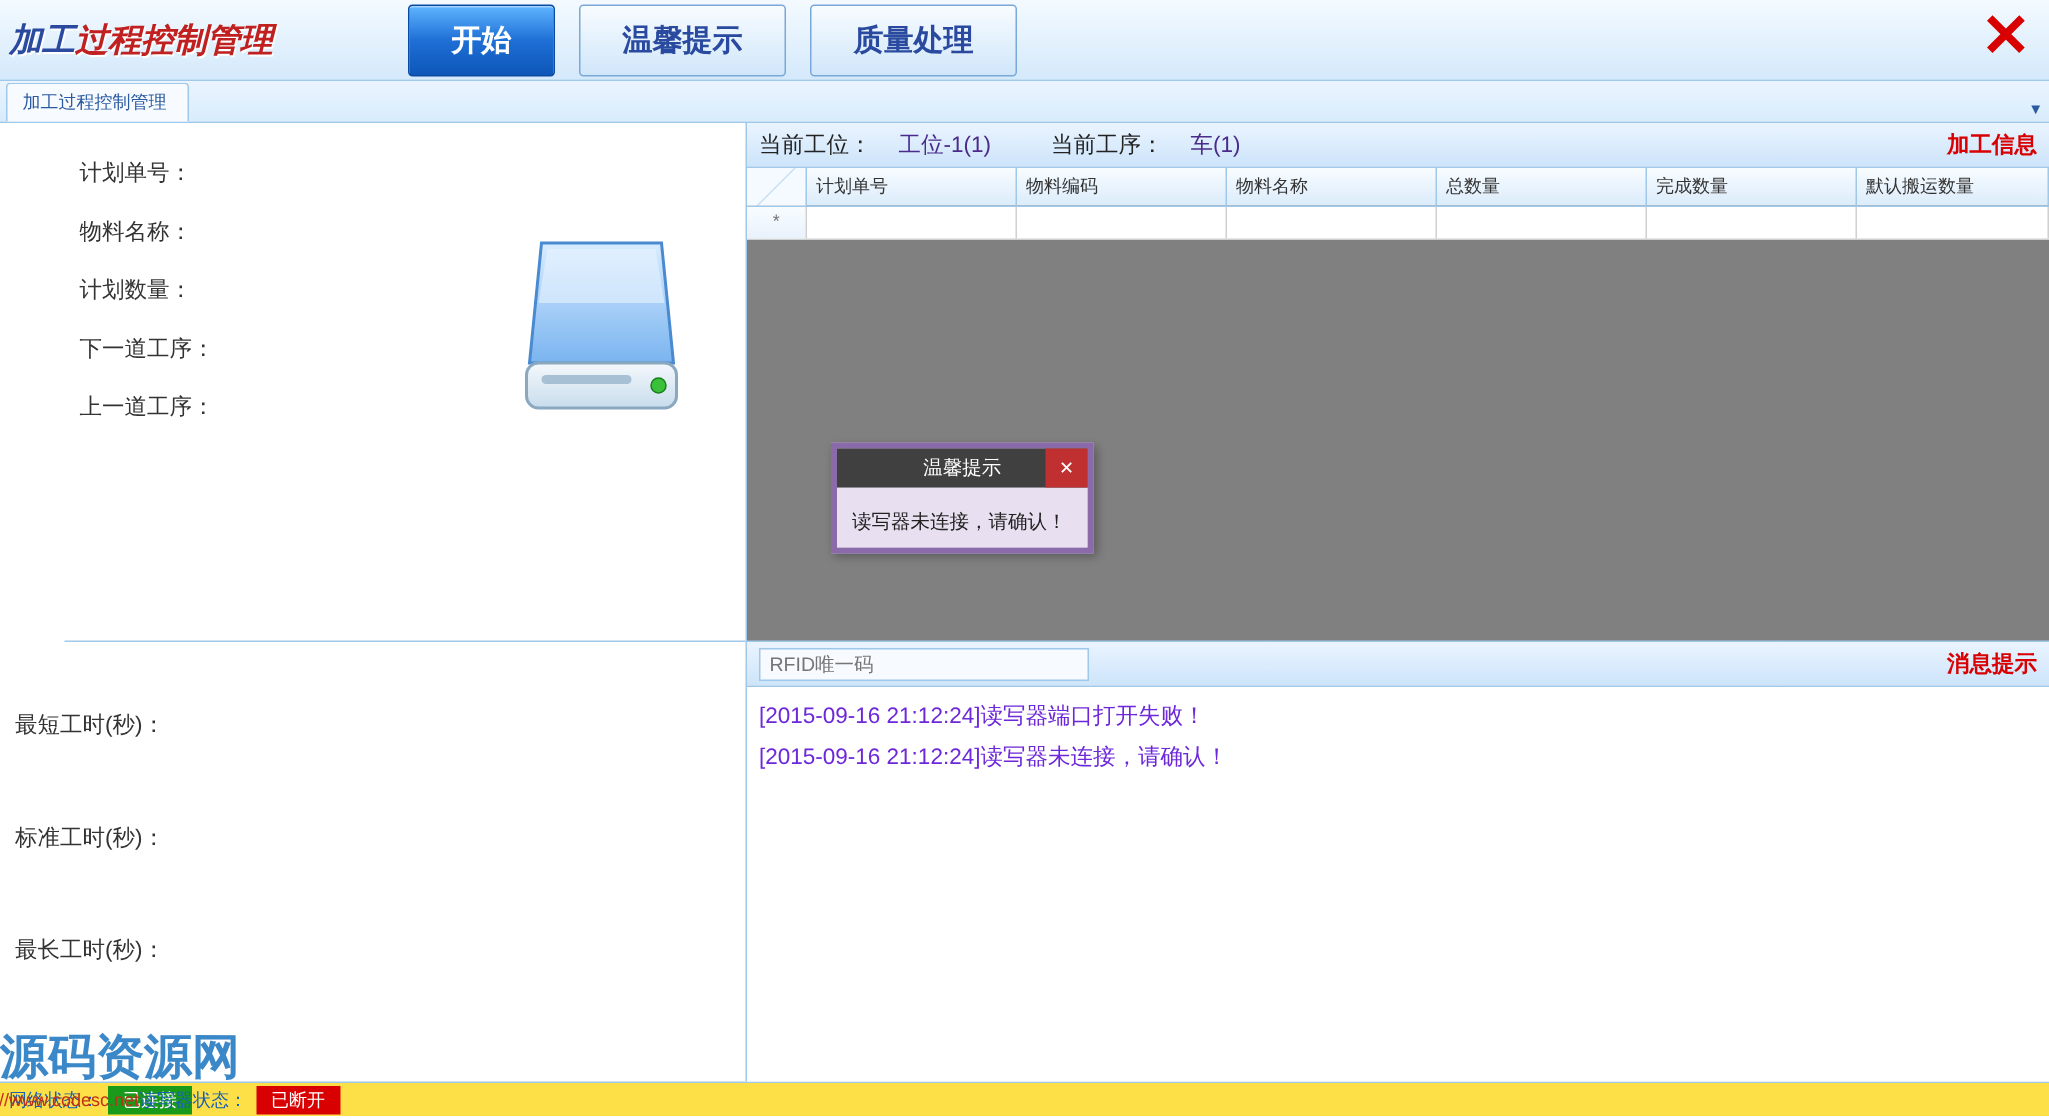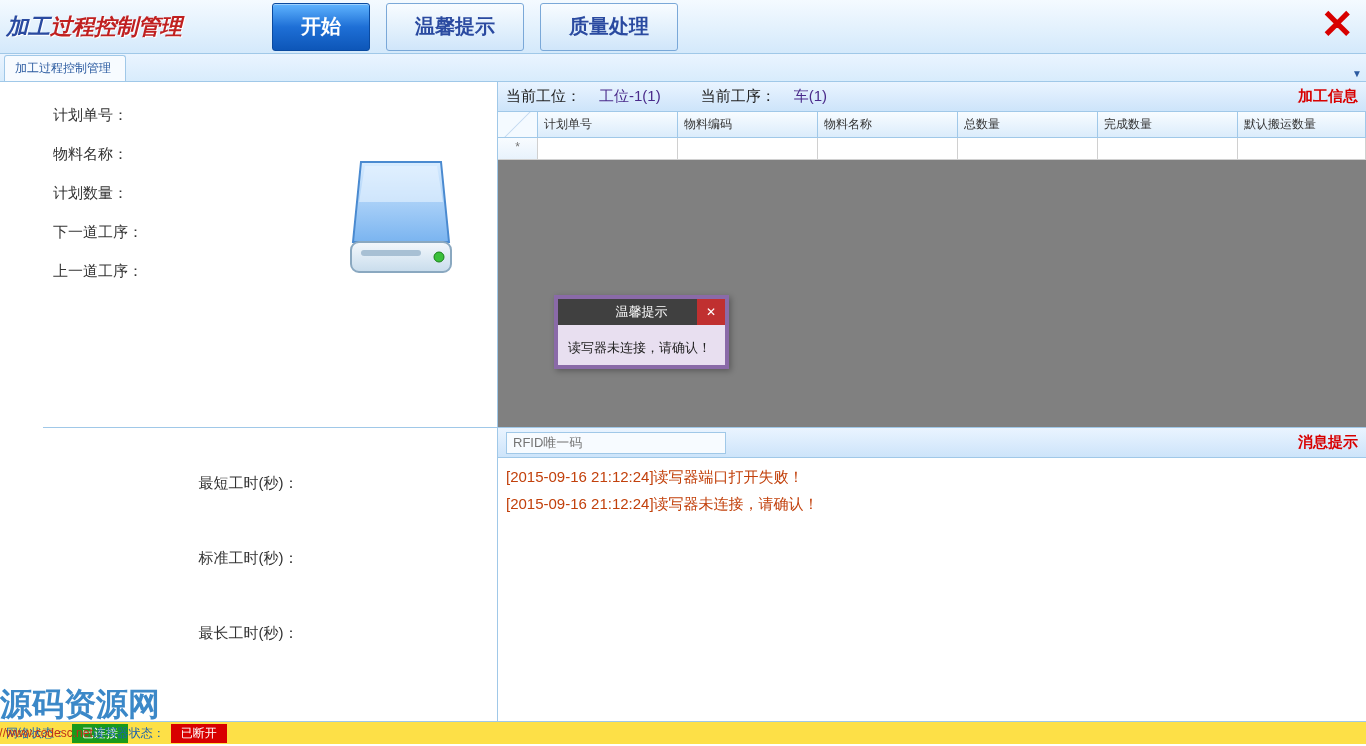--- a/index.html
+++ b/index.html
@@ -131,21 +131,20 @@
   position: absolute;
   right: 36px;
   top: 70px;
 }
 
 
 .timeblock {
   flex: 1;
   padding: 18px 10px;
   position: relative;
-  text-align: center;
 }
 .timeblock .trow {
   padding: 28px 0;
   font-size: 15px;
   color: #333;
 }
 .watermark {
   position: absolute;
   left: 0;
   bottom: -6px;
@@ -231,21 +230,21 @@
 .rfidbar .rightlbl {
   margin-left: auto;
   color: #d80000;
   font-weight: bold;
   font-size: 15px;
 }
 .msgpane {
   flex: 1;
   padding: 6px 8px;
   font-size: 15px;
-  color: #c2410c;
+  color: #6d28d9;
   background: #fff;
 }
 .msgpane .line { padding: 4px 0; }
 
 
 .statusbar {
   height: 22px;
   background: #fde047;
   display: flex;
   align-items: center;

